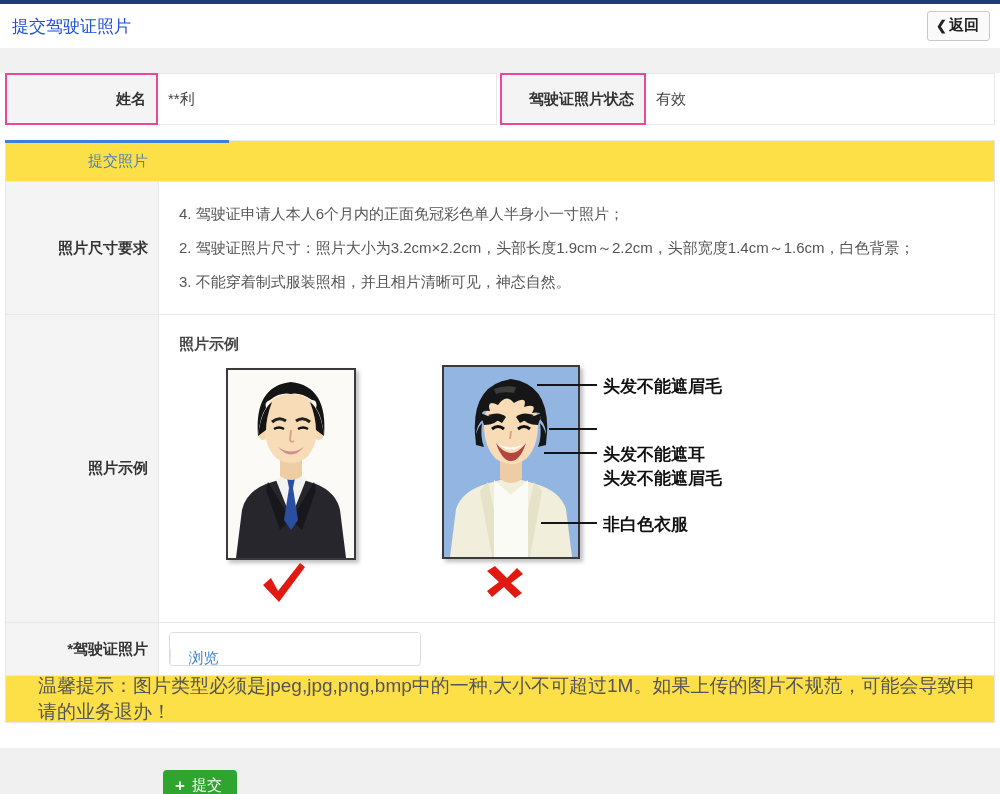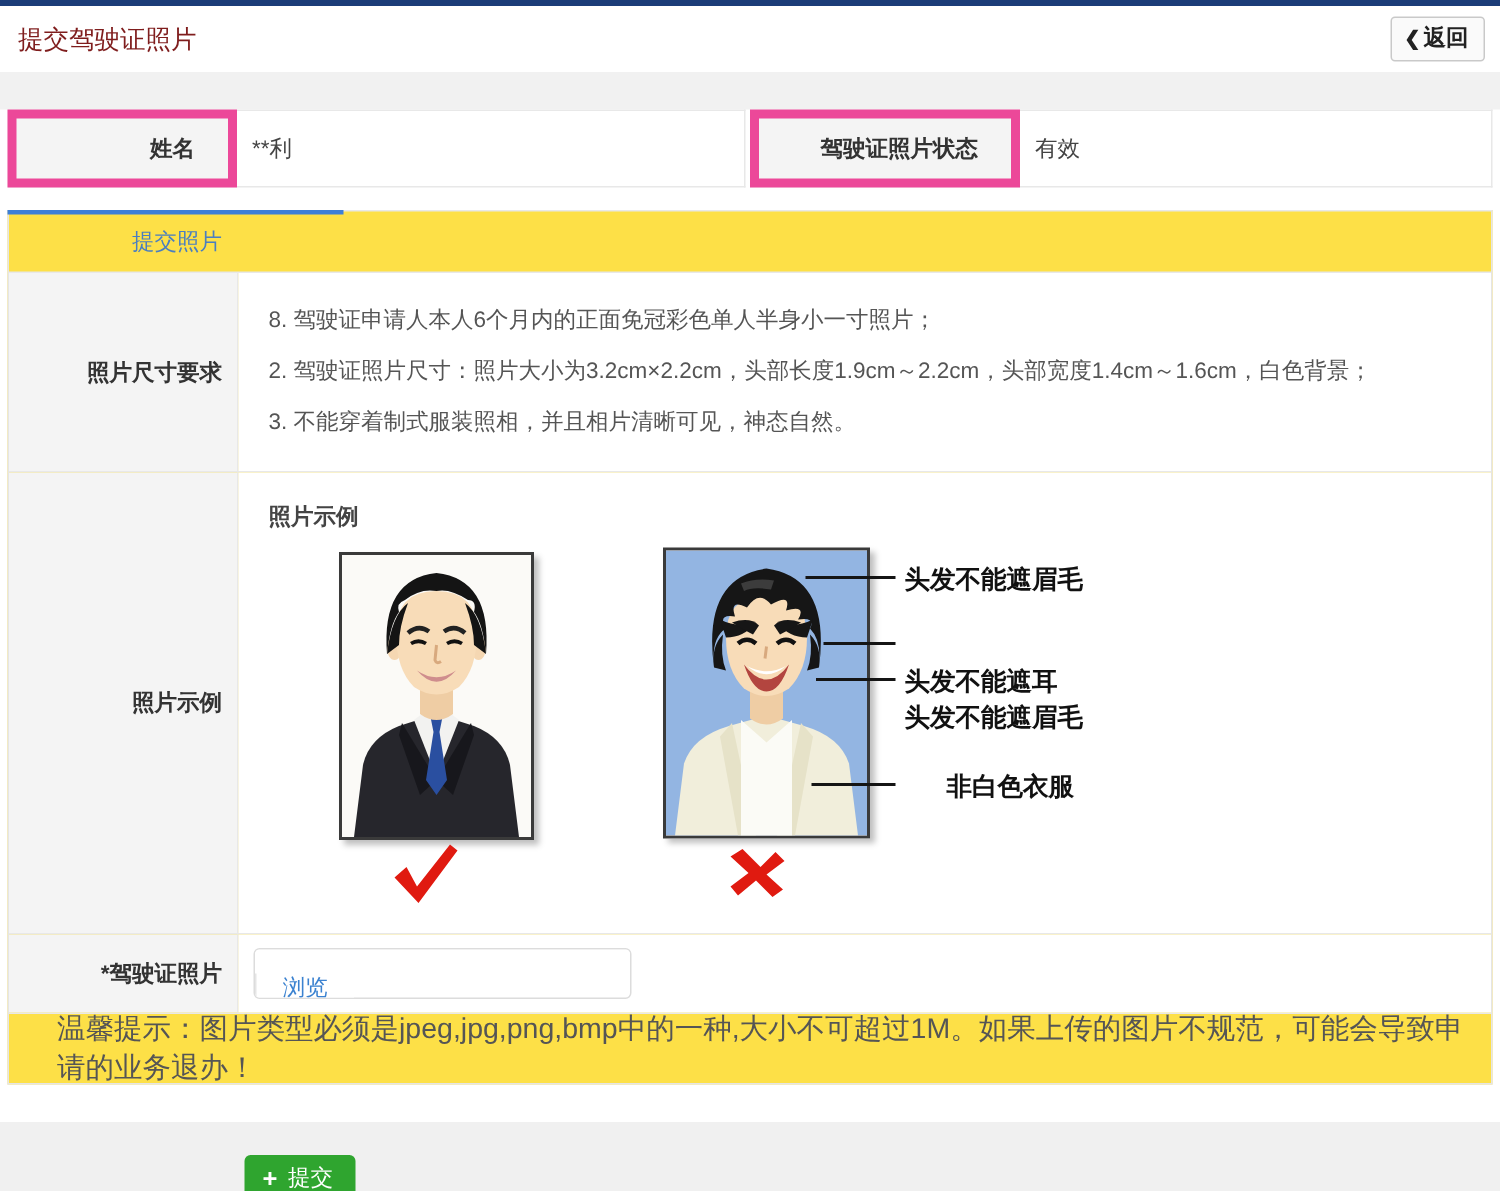--- a/index.html
+++ b/index.html
@@ -1,30 +1,30 @@
 <!DOCTYPE html>
 <html><head>
 <meta charset="utf-8">
 <style>
   * { margin:0; padding:0; box-sizing:border-box; }
   html,body { width:1000px; background:#fff; font-family:"Liberation Sans", sans-serif; color:#333; }
   .topbar { height:4px; background:#1b3c78; }
   .header { height:44px; background:#fff; display:flex; align-items:center; justify-content:space-between; padding:0 10px 0 12px; }
-  .page-title { font-size:17px; color:#7f1d1d; }
+  .page-title { font-size:17px; color:#1d4ed8; }
   .back-btn { display:inline-flex; align-items:center; gap:2px; background:#fafafa; border:1px solid #c9c9c9; border-radius:3px; padding:4px 10px 5px 8px; font-size:15px; color:#222; cursor:pointer; font-weight:bold; }
   .back-btn .chev { font-size:13px; font-weight:bold; }
   .gray-strip { height:25px; background:#f1f1f1; }
 
   .info-row { margin:0 5px; height:52px; display:flex; }
-  .cell-label { background:#f4f4f4; border:6px solid #ec4899; display:flex; align-items:center; justify-content:flex-end; padding-right:22px; font-weight:bold; font-size:15px; color:#333; }
+  .cell-label { background:#f4f4f4; border:2px solid #ec4899; display:flex; align-items:center; justify-content:flex-end; padding-right:10px; font-weight:bold; font-size:15px; color:#333; }
   .cell-value { background:#fff; border:1px solid #e8e8e8; border-left:none; display:flex; align-items:center; padding-left:10px; font-size:15px; color:#444; }
   .info-row .l1 { width:153px; }
   .info-row .v1 { width:339px; }
   .info-row .gapc { width:3px; }
-  .info-row .l2 { width:180px; }
+  .info-row .l2 { width:146px; }
   .info-row .v2 { flex:1; }
 
   .gap15 { height:15px; background:#fff; }
 
   .card { margin:0 5px; border:1px solid #e5e5e5; border-top:1px solid #e8e8e8; position:relative; background:#fde047; }
   .tabline { position:absolute; top:-1px; left:-1px; width:224px; height:3px; background:#3e7fd7; }
   .tabbar { height:40px; display:flex; align-items:center; }
   .tab { width:224px; text-align:center; font-size:15px; color:#4a7ec0; cursor:pointer; }
 
   .trow { display:flex; border-top:1px solid #e8e8e8; }
@@ -85,21 +85,21 @@
 
 <div class="card">
   <div class="tabline"></div>
   <div class="tabbar">
     <div class="tab">提交照片</div>
   </div>
 
   <div class="trow">
     <div class="tlabel">照片尺寸要求</div>
     <div class="tcontent req-content">
-      <div class="req-line">8. 驾驶证申请人本人6个月内的正面免冠彩色单人半身小一寸照片；</div>
+      <div class="req-line">4. 驾驶证申请人本人6个月内的正面免冠彩色单人半身小一寸照片；</div>
       <div class="req-line">2. 驾驶证照片尺寸：照片大小为3.2cm×2.2cm，头部长度1.9cm～2.2cm，头部宽度1.4cm～1.6cm，白色背景；</div>
       <div class="req-line">3. 不能穿着制式服装照相，并且相片清晰可见，神态自然。</div>
     </div>
   </div>
 
   <div class="trow">
     <div class="tlabel">照片示例</div>
     <div class="tcontent example-content">
       <div class="example-title">照片示例</div>
 
@@ -173,21 +173,21 @@
       </div>
 
       <div class="ann-line" style="left:378px; top:69px;  width:60px;"></div>
       <div class="ann-line" style="left:390px; top:113px; width:48px;"></div>
       <div class="ann-line" style="left:385px; top:137px; width:53px;"></div>
       <div class="ann-line" style="left:382px; top:207px; width:56px;"></div>
 
       <div class="ann-label" style="left:444px; top:60px;">头发不能遮眉毛</div>
       <div class="ann-label" style="left:444px; top:104px;margin-top:48px;">头发不能遮眉毛</div>
       <div class="ann-label" style="left:444px; top:128px;">头发不能遮耳</div>
-      <div class="ann-label" style="left:444px; top:198px;margin-left:28px;">非白色衣服</div>
+      <div class="ann-label" style="left:444px; top:198px;">非白色衣服</div>
 
       <div class="mark" style="left:100px; top:246px;">
         <svg width="48" height="42" viewBox="0 0 48 42">
           <path d="M4 24 L12 17 L19 30 L41 2 L46 6 L20 41 Z" fill="#e01a10"></path>
         </svg>
       </div>
 
       <div class="mark" style="left:326px; top:250px;">
         <svg width="40" height="34" viewBox="0 0 40 34">
           <path d="M2 6 L10 1 L22 13 L32 3 L38 9 L26 18 L37 28 L30 33 L19 22 L7 32 L2 26 L14 17 Z" fill="#e01a10"></path>

